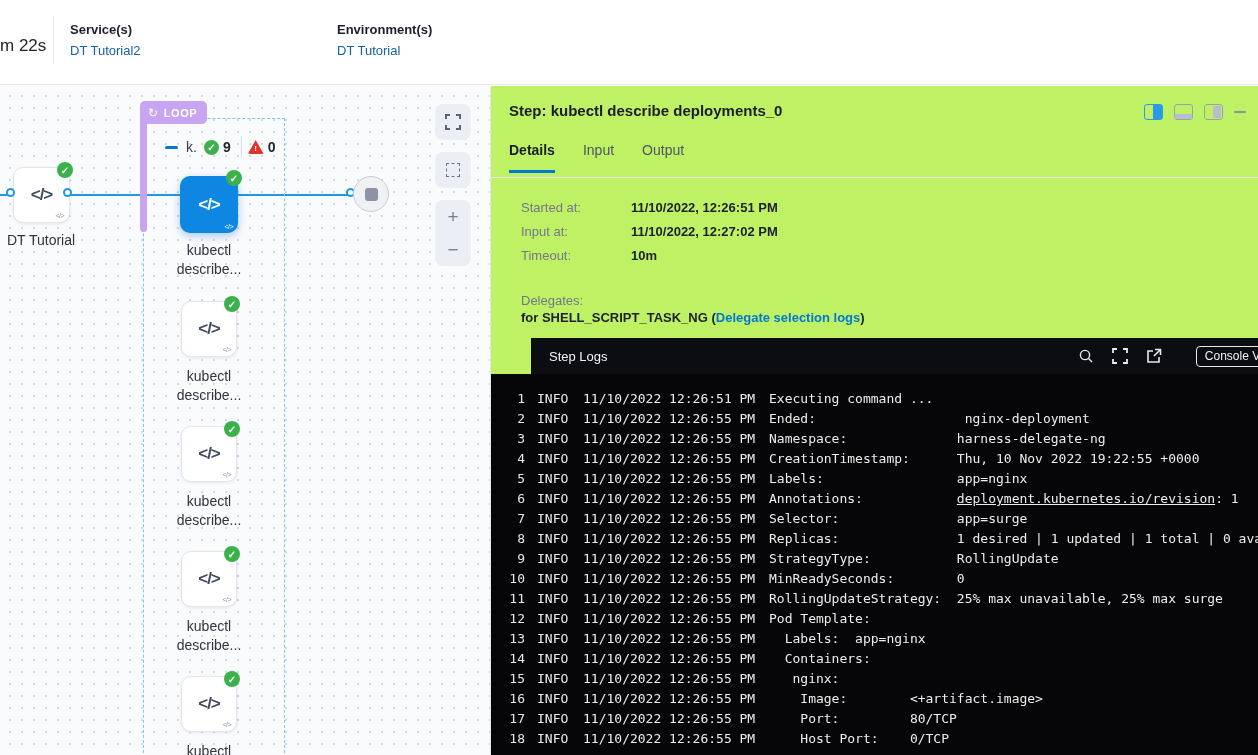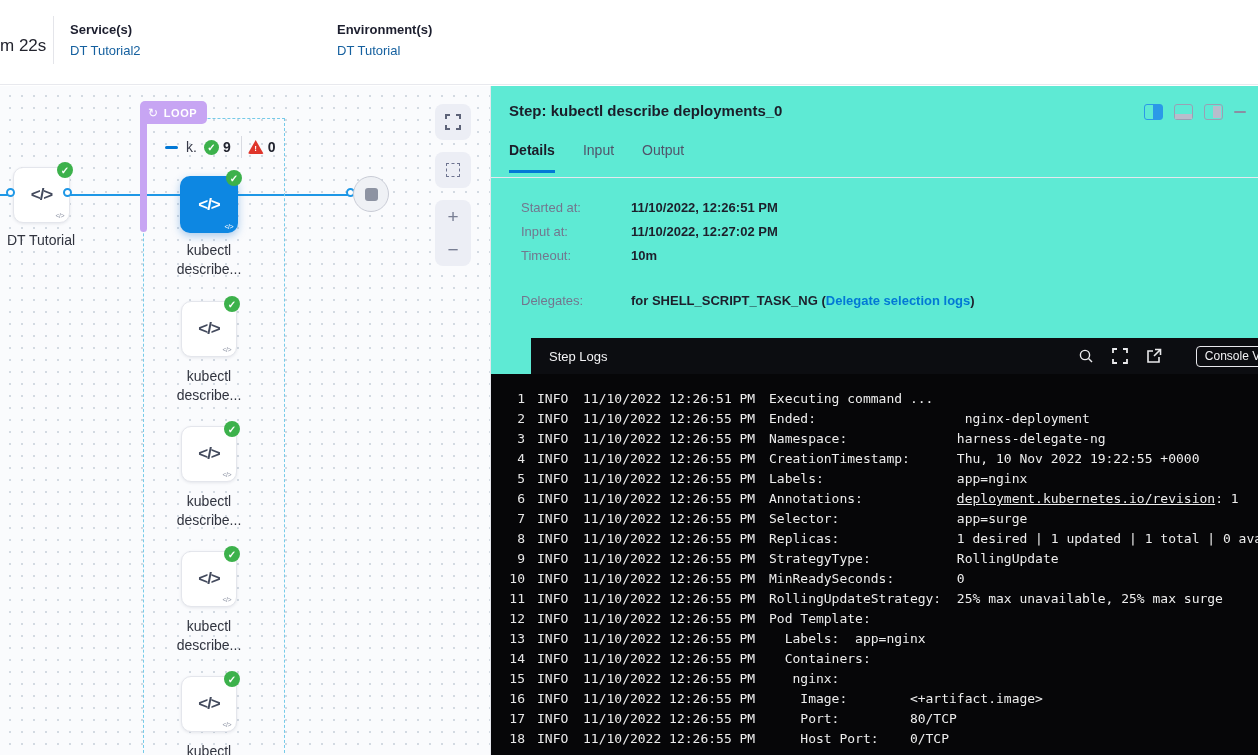--- a/index.html
+++ b/index.html
@@ -76,21 +76,21 @@
   
   .cv-btn { position:absolute; left:435px; width:36px; height:36px; border-radius:8px;
     background:#eceef5; display:flex; align-items:center; justify-content:center; cursor:pointer; }
   .marquee-sq { width:14px; height:14px; border:1.5px dashed #6e7490; }
   .zoom-panel { position:absolute; left:435px; top:114px; width:36px; height:66px; border-radius:8px;
     background:#eceef5; display:flex; flex-direction:column; align-items:center; justify-content:space-around;
     font-size:19px; color:#787e93; }
   .zoom-panel span { cursor:pointer; line-height:1; }
 
   
-  #panel { position:absolute; left:490px; top:86px; width:768px; height:669px; background:#5eead4;
+  #panel { position:absolute; left:490px; top:86px; width:768px; height:669px; background:#bef264;
     border-left:1px solid #e6e8ee; }
   .panel-title { position:absolute; left:18px; top:16px; font-size:15px; font-weight:bold; color:#1b1d29; }
   .layout-icons { position:absolute; right:12px; top:18px; display:flex; align-items:center; gap:11px; }
   .li-ico { width:19px; height:16px; border-radius:3px; position:relative; cursor:pointer; }
   .li-split { border:1.5px solid #2b99e8; }
   .li-split .fill { position:absolute; right:0; top:0; bottom:0; width:9px; background:#2b99e8; }
   .li-bottom { border:1.5px solid #9aa0b4; }
   .li-bottom .fill { position:absolute; left:0; right:0; bottom:0; height:5px; background:#b9bdcc; }
   .li-right { border:1.5px solid #9aa0b4; }
   .li-right .fill { position:absolute; right:1px; top:1px; bottom:1px; width:8px; background:#b9bdcc; }
@@ -293,21 +293,21 @@
           <span class="d-label">Input at:</span>
           <span class="d-value">11/10/2022, 12:27:02 PM</span>
         </div>
 
 
         <div class="d-row">
           <span class="d-label">Timeout:</span>
           <span class="d-value">10m</span>
         </div>
       </div>
-    <div class="d-row" style="position:absolute; left:30px; top:206px;">
+    <div class="d-row" style="position:absolute; left:30px; top:206px;flex-direction:column;">
       <span class="d-label">Delegates:</span>
       <span class="d-value"><span>for SHELL_SCRIPT_TASK_NG (</span><span class="d-link">Delegate selection logs</span><span>)</span></span>
     </div>
 
     <div id="logsbar">
       <span class="lb-title">Step Logs</span>
       <div class="lb-icons">
         <svg class="lb-ico" width="15" height="15" viewBox="0 0 16 16">
           <circle cx="7" cy="7" r="4.6" fill="none" stroke="#e9e9ec" stroke-width="1.4"></circle>
           <line x1="10.5" y1="10.5" x2="14" y2="14" stroke="#e9e9ec" stroke-width="1.4"></line>

